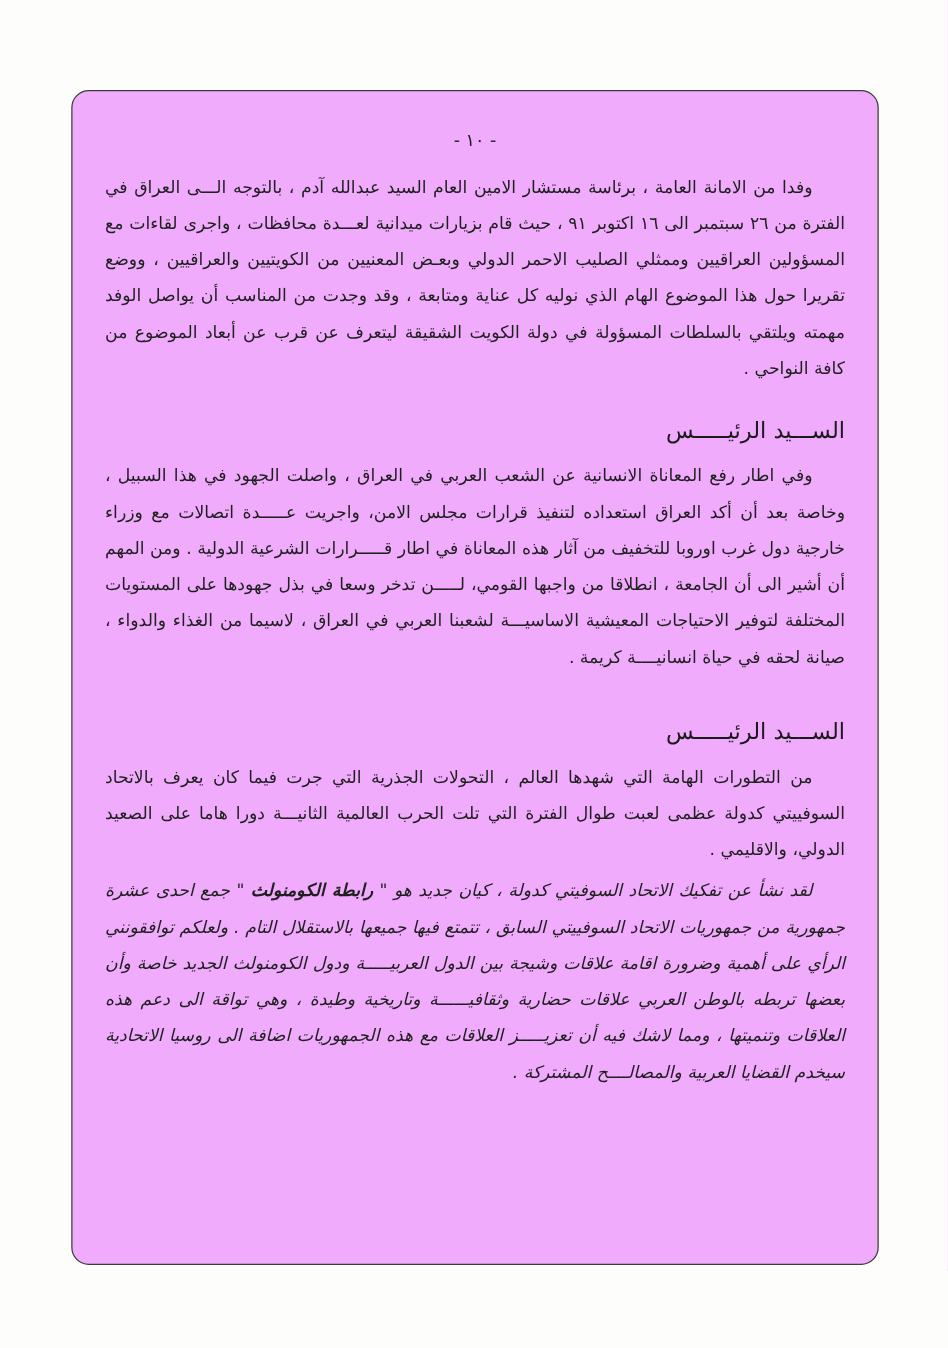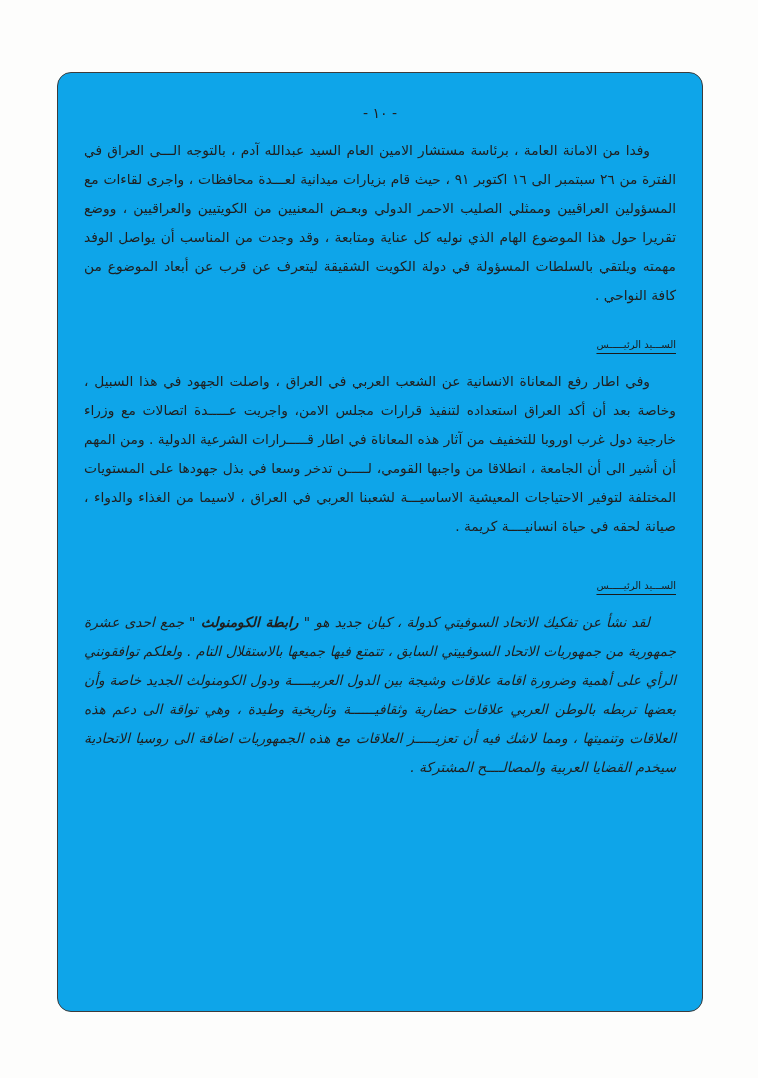--- a/index.html
+++ b/index.html
@@ -19,21 +19,21 @@
   .frame {
     position: absolute;
     left: 57px;
     top: 72px;
     width: 646px;
     height: 940px;
     box-sizing: border-box;
     border: 1.5px solid #3c3c3c;
     border-radius: 14px;
     padding: 26px 26px 20px 26px;
-    background: #0ea5e9;
+    background: #f0abfc;
     overflow: hidden;
   }
   .content {
     direction: rtl;
     text-align: justify;
     font-size: 13.8px;
     line-height: 29px;
   }
   .page-number {
     direction: rtl;
@@ -43,23 +43,22 @@
     margin: 0 0 8px 0;
     color: #222;
   }
   p.para {
     margin: 0 0 4px 0;
     text-indent: 26px;
   }
   .salutation {
     display: inline-block;
     margin: 16px 0 8px 0;
-    text-decoration: underline;
     text-underline-offset: 5px;
-    font-size: 10px;
+    font-size: 18px;
     color: #1a1a1a;
   }
   .salutation-2 {
     margin-top: 26px;
   }
   .para-last {
     margin-top: 44px;
     font-style: italic;
   }
   .bold-term {
@@ -76,18 +75,19 @@
       <div class="page-number">- ١٠ -</div>
 
       <p class="para">وفدا من الامانة العامة ، برئاسة مستشار الامين العام السيد عبدالله آدم ، بالتوجه الـــى العراق في الفترة من ٢٦ سبتمبر الى ١٦ اكتوبر ٩١ ، حيث قام بزيارات ميدانية لعـــدة محافظات ، واجرى لقاءات مع المسؤولين العراقيين وممثلي الصليب الاحمر الدولي وبعـض المعنيين من الكويتيين والعراقيين ، ووضع تقريرا حول هذا الموضوع الهام الذي نوليه كل عناية ومتابعة ، وقد وجدت من المناسب أن يواصل الوفد مهمته ويلتقي بالسلطات المسؤولة في دولة الكويت الشقيقة ليتعرف عن قرب عن أبعاد الموضوع من كافة النواحي .</p>
 
       <span class="salutation">الســـيد الرئيـــــس</span>
 
       <p class="para">وفي اطار رفع المعاناة الانسانية عن الشعب العربي في العراق ، واصلت الجهود في هذا السبيل ، وخاصة بعد أن أكد العراق استعداده لتنفيذ قرارات مجلس الامن، واجريت عـــــدة اتصالات مع وزراء خارجية دول غرب اوروبا للتخفيف من آثار هذه المعاناة في اطار قـــــرارات الشرعية الدولية . ومن المهم أن أشير الى أن الجامعة ، انطلاقا من واجبها القومي، لـــــن تدخر وسعا في بذل جهودها على المستويات المختلفة لتوفير الاحتياجات المعيشية الاساسيـــة لشعبنا العربي في العراق ، لاسيما من الغذاء والدواء ، صيانة لحقه في حياة انسانيــــة كريمة .</p>
 
       <span class="salutation salutation-2">الســـيد الرئيـــــس</span>
 
+      <p class="para">من التطورات الهامة التي شهدها العالم ، التحولات الجذرية التي جرت فيما كان يعرف بالاتحاد السوفييتي كدولة عظمى لعبت طوال الفترة التي تلت الحرب العالمية الثانيـــة دورا هاما على الصعيد الدولي، والاقليمي .</p>
 
       <p class="para para-last"><span>لقد نشأ عن تفكيك الاتحاد السوفيتي كدولة ، كيان جديد هو " </span><span class="bold-term">رابطة الكومنولث</span><span> " جمع احدى عشرة جمهورية من جمهوريات الاتحاد السوفييتي السابق ، تتمتع فيها جميعها بالاستقلال التام . ولعلكم توافقونني الرأي على أهمية وضرورة اقامة علاقات وشيجة بين الدول العربيـــــة ودول الكومنولث الجديد خاصة وأن بعضها تربطه بالوطن العربي علاقات حضارية وثقافيــــــة وتاريخية وطيدة ، وهي تواقة الى دعم هذه العلاقات وتنميتها ، ومما لاشك فيه أن تعزيـــــز العلاقات مع هذه الجمهوريات اضافة الى روسيا الاتحادية سيخدم القضايا العربية والمصالــــح المشتركة .</span></p>
 
     </div>
   </div>
 </div>
 
 </body></html>

